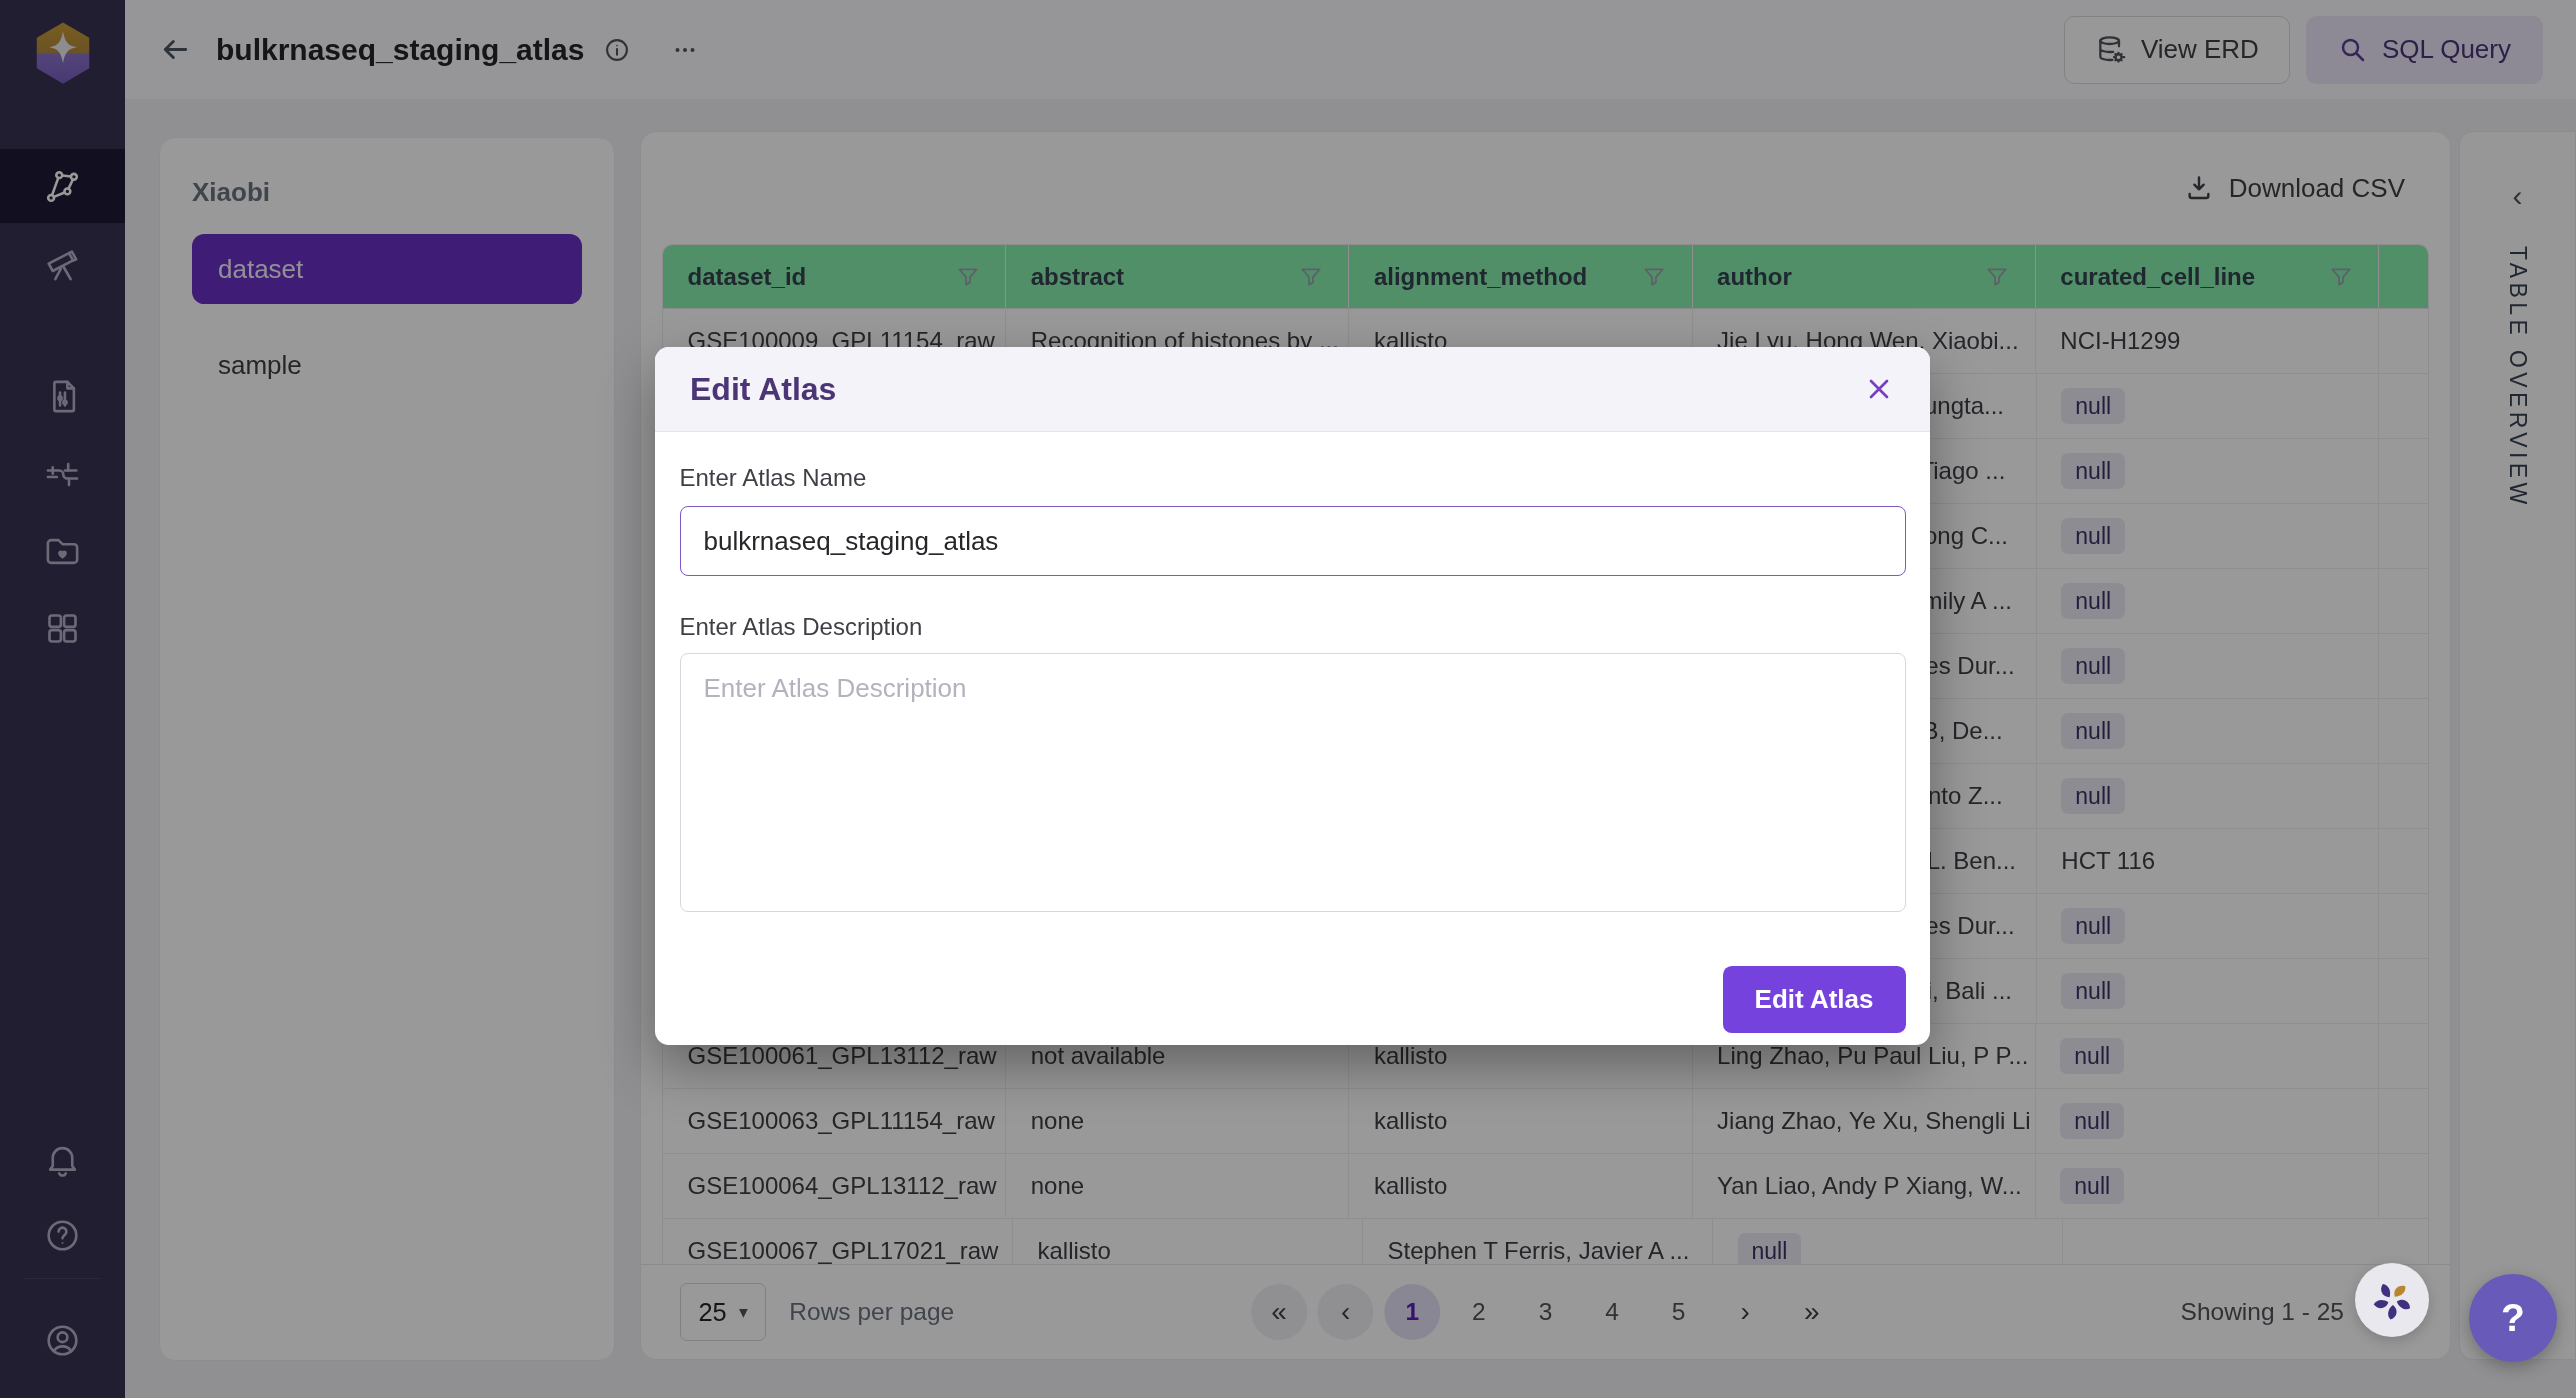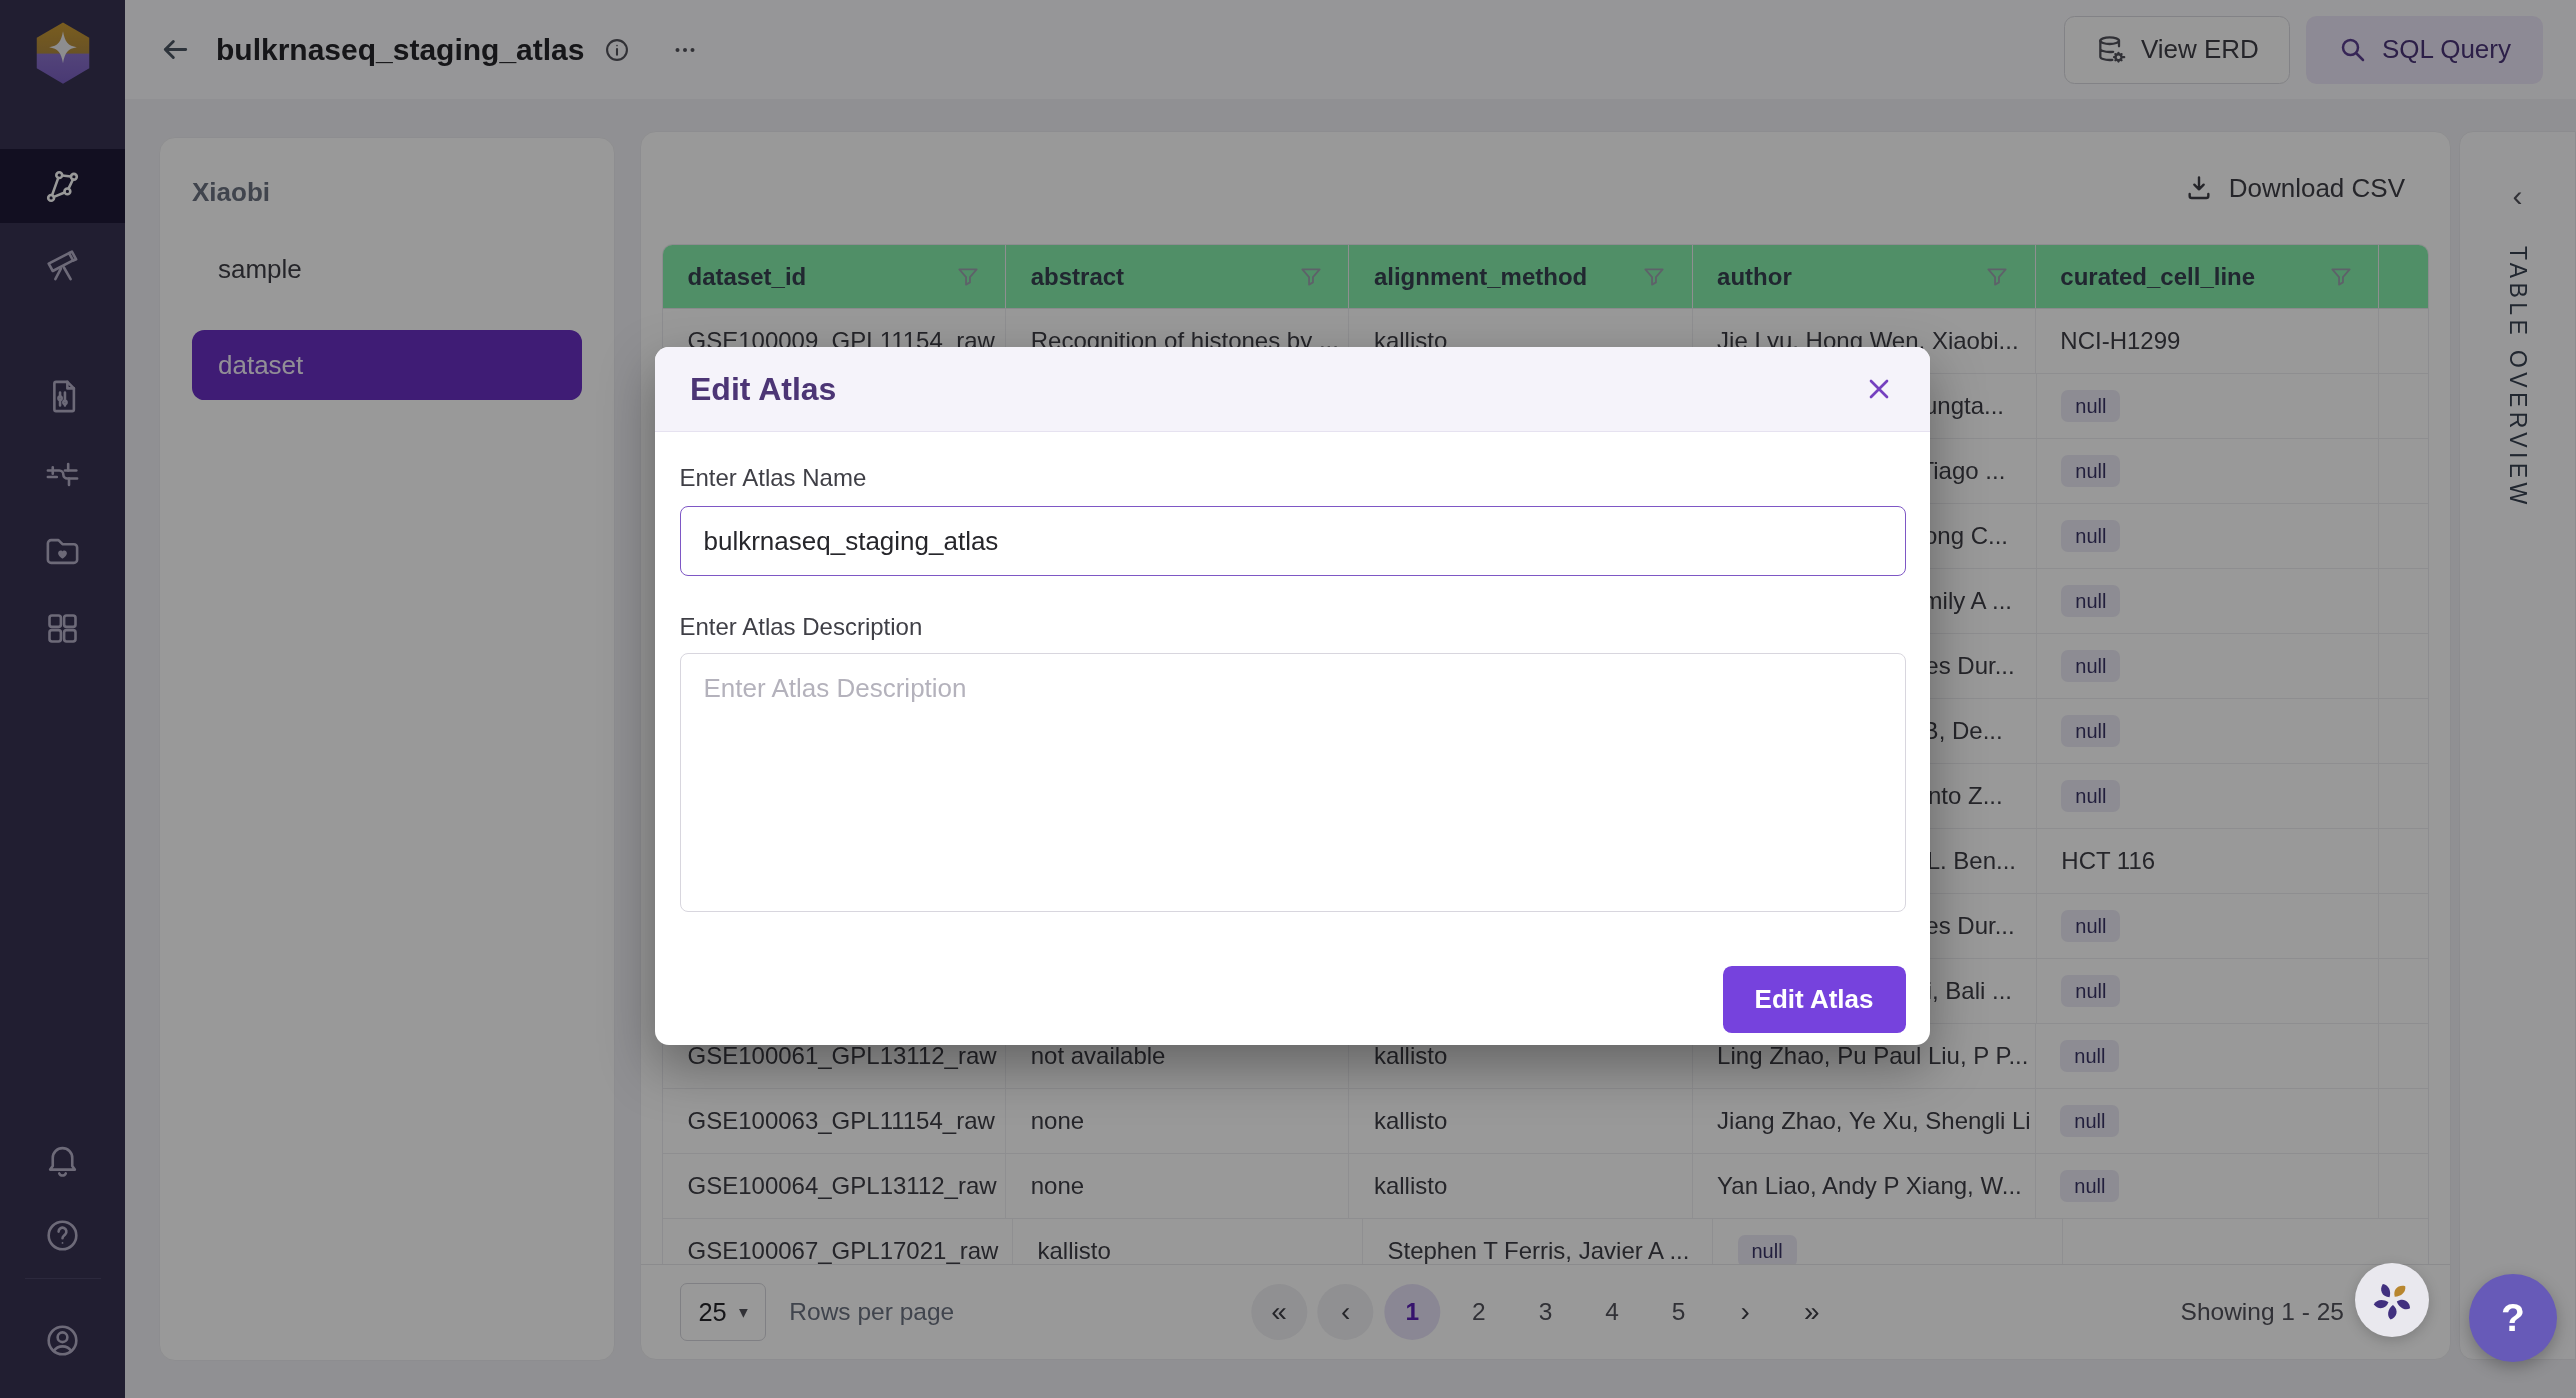--- a/index.html
+++ b/index.html
@@ -42,21 +42,21 @@
   .download svg{width:32px;height:32px;fill:none;stroke:#3f3f46;stroke-width:1.8;stroke-linecap:round;stroke-linejoin:round;}
   
   .tbl{position:absolute;left:21px;right:21px;top:112px;height:1020px;border:0.9px solid #ececf0;border-bottom:none;border-radius:10.5px 10.5px 0 0;overflow:hidden;}
   .thead{display:flex;height:63px;background:#86efac;border-bottom:0.9px solid #e7e7ea;}
   .tr{display:flex;height:64px;border-bottom:0.9px solid #ededf0;background:#fff;}
   .c{width:350px;box-sizing:border-box;padding:0 24.5px;border-right:0.9px solid #efeff2;display:flex;align-items:center;font-size:24px;color:#3f3f46;white-space:nowrap;overflow:hidden;}
   .c.filler{flex:1;border-right:none;}
   .th{justify-content:space-between;font-weight:bold;color:#374151;font-size:24px;}
   .funnel{width:26px;height:26px;fill:none;stroke:#9ca3af;stroke-width:1.7;stroke-linejoin:round;flex:none;cursor:pointer;}
   .c.peek{padding-left:217px;}
-  .null-badge{background:#eceaf5;color:#3a3566;border-radius:7px;padding:6.1px 14px;font-size:20px;line-height:1;}
+  .null-badge{background:#eceaf5;color:#3a3566;border-radius:7px;padding:6.1px 14px;font-size:23px;line-height:1;}
   
   .tfoot{position:absolute;left:0;right:0;top:1132px;bottom:0;border-top:0.9px solid #e8e8ec;display:flex;align-items:center;padding:0 39px;box-sizing:border-box;}
   .rpp-select{display:flex;align-items:center;gap:12.3px;height:56px;padding:0 17.5px;border:0.9px solid #d6d6dc;border-radius:7px;font-size:25.4px;color:#26262b;cursor:pointer;background:#fff;}
   .rpp-select .caret{font-size:17.5px;color:#52525b;}
   .rpp-label{margin-left:23px;font-size:24.5px;color:#6b7280;}
   .pager{position:absolute;left:50%;transform:translateX(-50%);display:flex;align-items:center;}
   .pg{width:56px;height:56px;display:flex;align-items:center;justify-content:center;font-size:24.5px;color:#52525b;border-radius:50%;margin:0 5.3px;cursor:pointer;}
   .pg.circle{background:#f0f0f3;color:#6b7280;}
   .pg.nav{font-size:28px;color:#3f3f46;}
   .pg.current{background:#e7e2f7;color:#5b21b6;font-weight:bold;}
@@ -210,22 +210,22 @@
         <circle cx="10" cy="10" r="6"></circle>
         <path d="M14.6 14.6L20 20"></path>
       </svg>
     <span>SQL Query</span>
   </button>
 </header>
 
 <section class="tables-card">
   <div class="tables-heading">Xiaobi</div>
   <div id="tables-list">
+      <div class="table-item selected">dataset</div>
       <div class="table-item">sample</div>
-      <div class="table-item selected">dataset</div>
     </div>
 </section>
 
 <section class="main-card">
   <button class="download">
     <svg viewBox="0 0 24 24">
       <path d="M12 4v9M8.5 9.5L12 13l3.5-3.5M5 16.5V18a1.5 1.5 0 001.5 1.5h11A1.5 1.5 0 0019 18v-1.5"></path>
     </svg>
     <span>Download CSV</span>
   </button>

